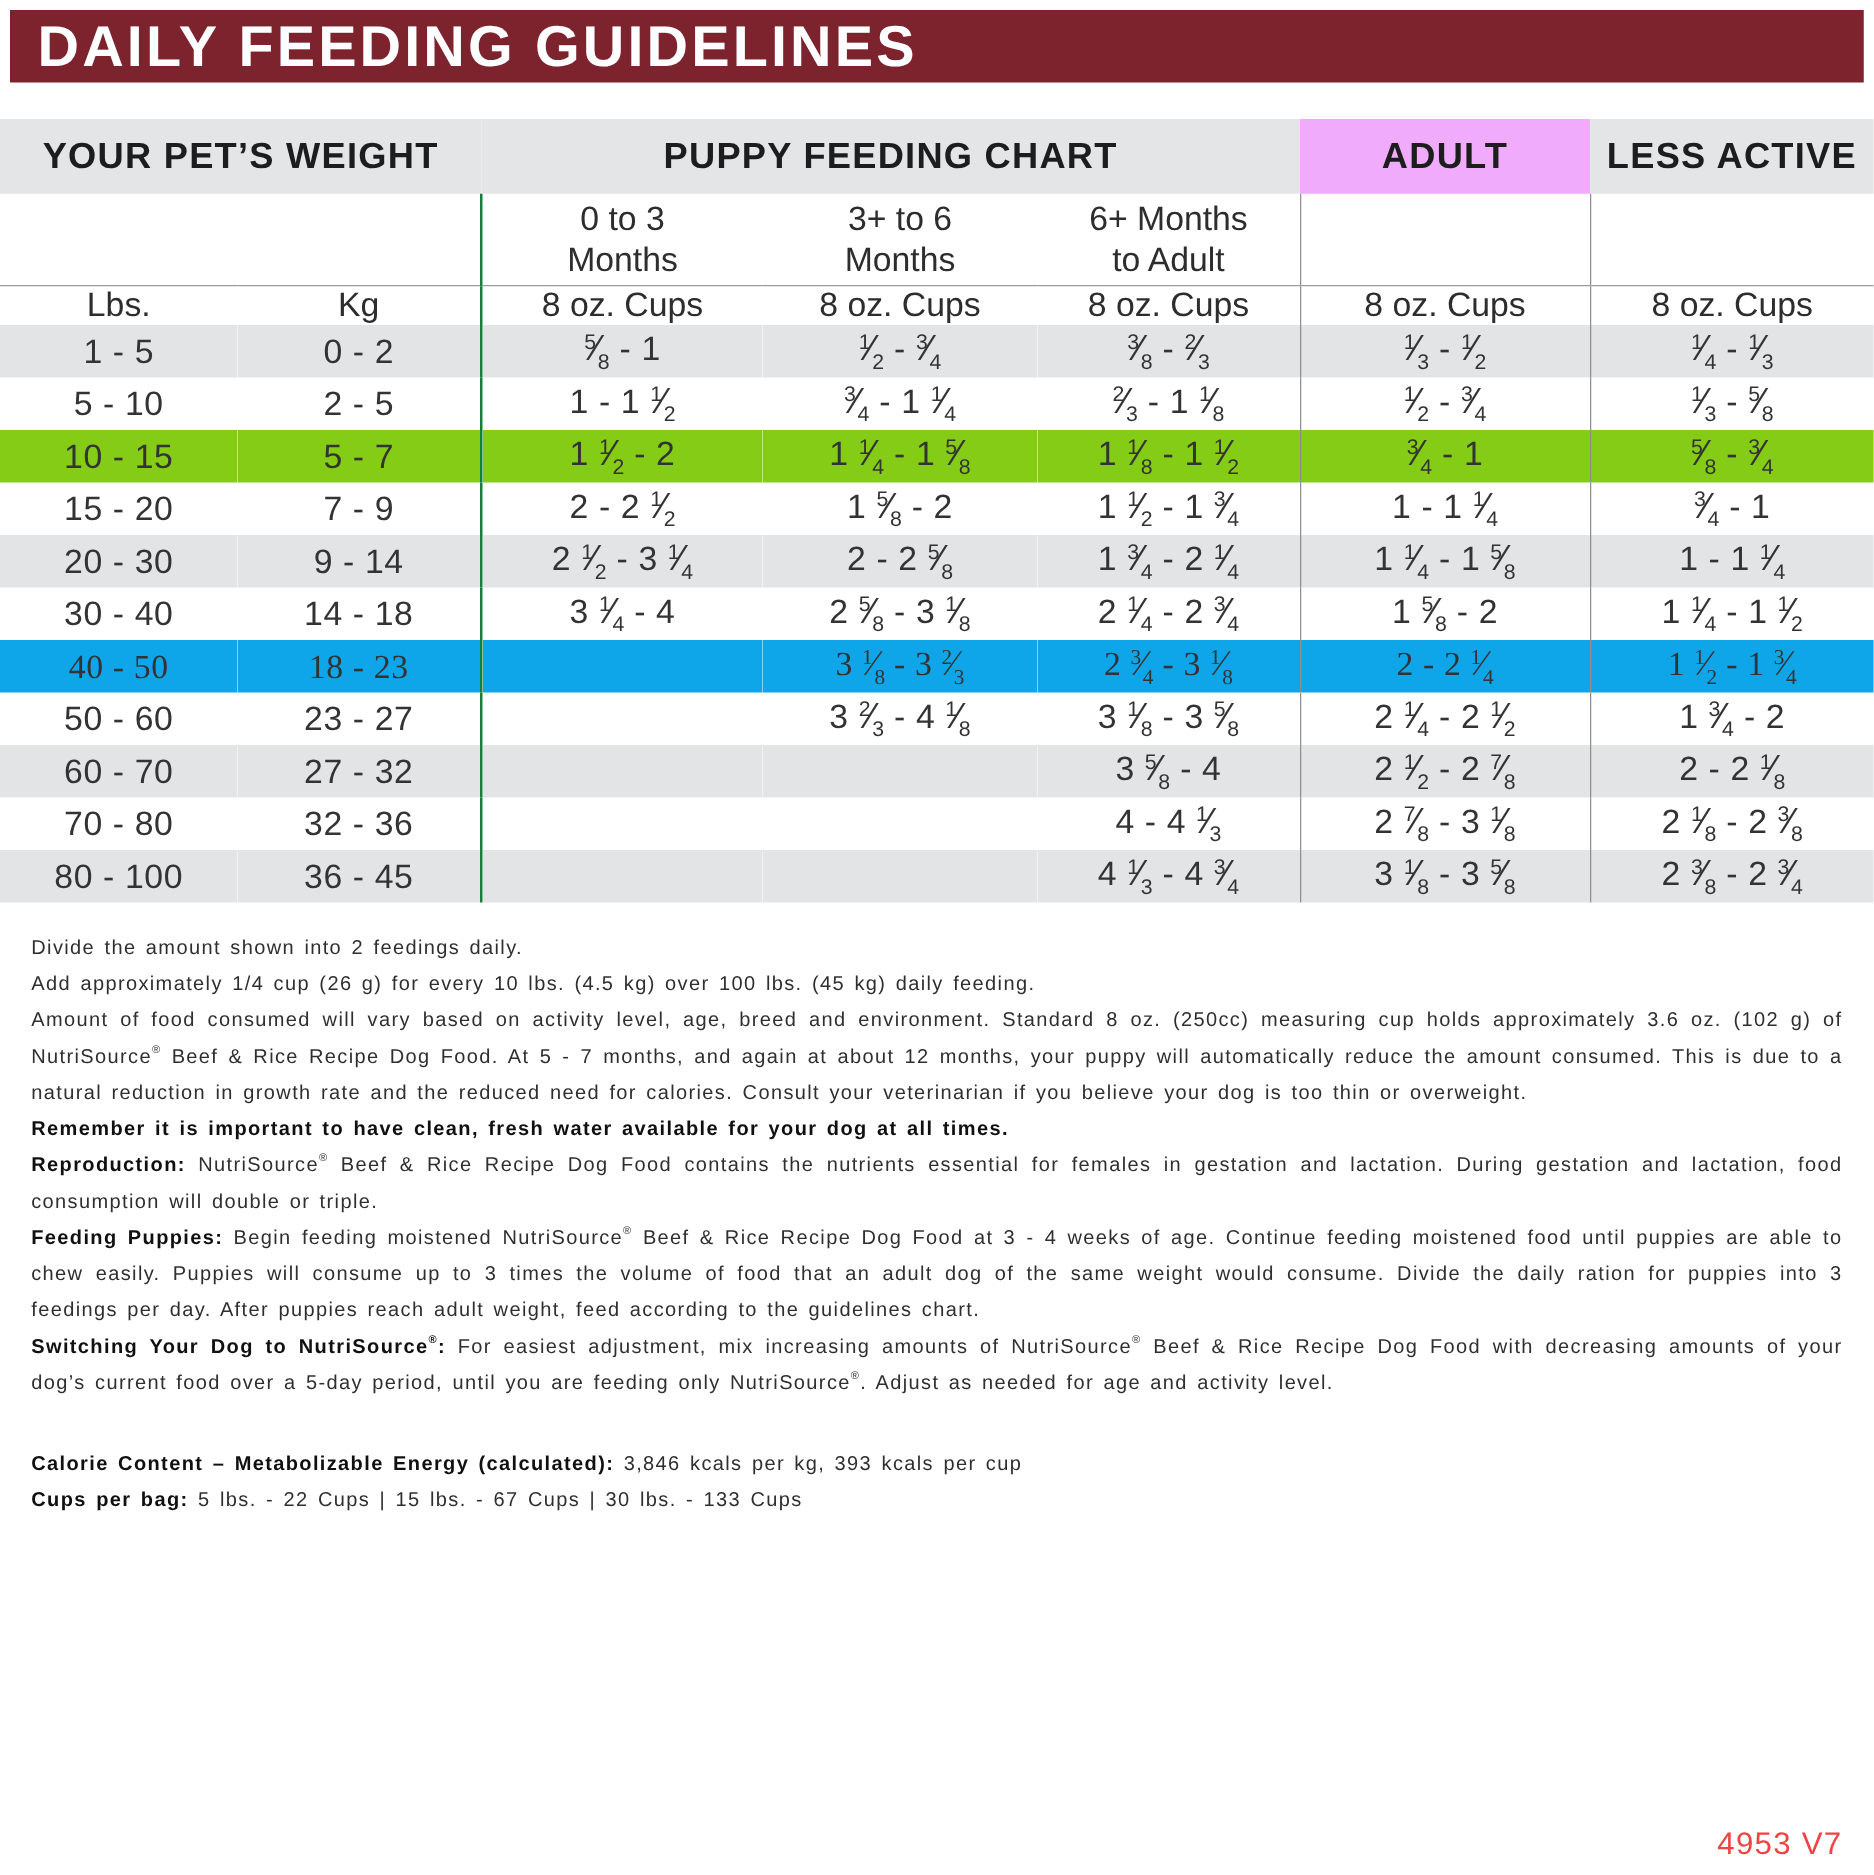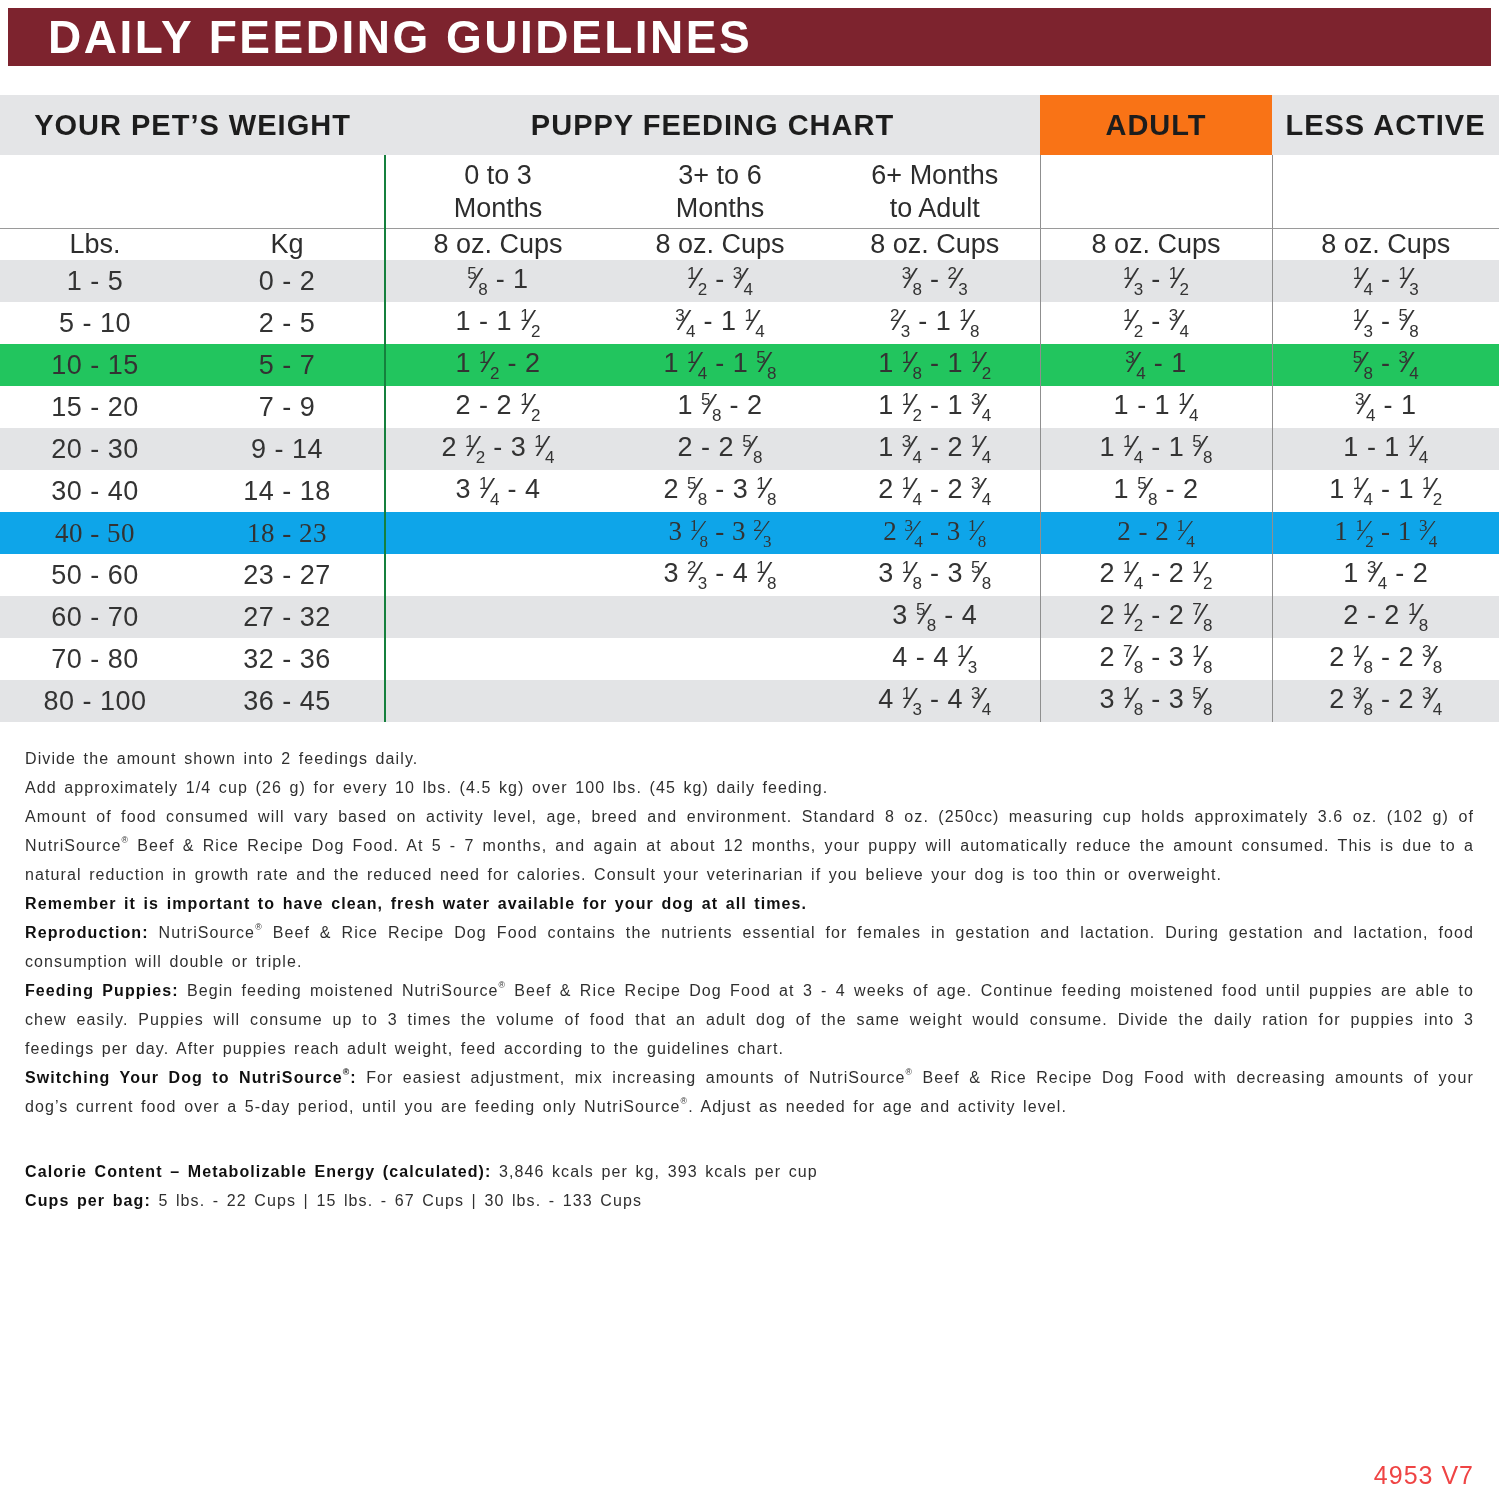--- a/index.html
+++ b/index.html
@@ -13,21 +13,21 @@
     position: relative;
   }
 
   
   .banner {
     margin: 8px 8px 0 8px;
     height: 58px;
     display: flex; align-items: center;
   }
   .banner h1 {
-    margin: 0 0 0 40px;
+    margin: 0 0 0 22px;
     font-size: 46px;
     font-weight: bold;
     letter-spacing: 2.5px;
     color: #ffffff;
   }
 
   
   table.feeding {
     border-collapse: collapse;
     table-layout: fixed;
@@ -116,21 +116,21 @@
       <col style="width:225px">
     <col style="width:220px">
       <col style="width:210px">
       <col style="width:232px">
       <col style="width:227px">
   </colgroup>
   <thead>
     <tr class="gh">
       <th colspan="2" style="background: rgb(228, 229, 231);">YOUR PET’S WEIGHT</th>
       <th colspan="3" style="background: rgb(228, 229, 231);">PUPPY FEEDING CHART</th>
-      <th style="background: #f97316;">ADULT</th>
+      <th style="background: #f0abfc;">ADULT</th>
       <th style="background: rgb(228, 229, 231);">LESS ACTIVE</th>
     </tr>
     <tr class="months">
       <td colspan="2" class="vs"></td>
       <td>0 to 3
 Months</td>
       <td>3+ to 6
 Months</td>
       <td>6+ Months
 to Adult</td>
@@ -159,21 +159,21 @@
       </tr>
       <tr>
         <td>5 - 10</td>
         <td class="vs">2 - 5</td>
         <td>1 - 1 <span class="fr"><span class="fn">1</span><span class="fs">⁄</span><span class="fd">2</span></span></td>
         <td><span class="fr"><span class="fn">3</span><span class="fs">⁄</span><span class="fd">4</span></span> - 1 <span class="fr"><span class="fn">1</span><span class="fs">⁄</span><span class="fd">4</span></span></td>
         <td><span class="fr"><span class="fn">2</span><span class="fs">⁄</span><span class="fd">3</span></span> - 1 <span class="fr"><span class="fn">1</span><span class="fs">⁄</span><span class="fd">8</span></span></td>
         <td class="vl"><span class="fr"><span class="fn">1</span><span class="fs">⁄</span><span class="fd">2</span></span> - <span class="fr"><span class="fn">3</span><span class="fs">⁄</span><span class="fd">4</span></span></td>
         <td class="vl"><span class="fr"><span class="fn">1</span><span class="fs">⁄</span><span class="fd">3</span></span> - <span class="fr"><span class="fn">5</span><span class="fs">⁄</span><span class="fd">8</span></span></td>
       </tr>
-      <tr style="background: #22c55e;">
+      <tr style="background: #84cc16;">
         <td>10 - 15</td>
         <td class="vs">5 - 7</td>
         <td>1 <span class="fr"><span class="fn">1</span><span class="fs">⁄</span><span class="fd">2</span></span> - 2</td>
         <td>1 <span class="fr"><span class="fn">1</span><span class="fs">⁄</span><span class="fd">4</span></span> - 1 <span class="fr"><span class="fn">5</span><span class="fs">⁄</span><span class="fd">8</span></span></td>
         <td>1 <span class="fr"><span class="fn">1</span><span class="fs">⁄</span><span class="fd">8</span></span> - 1 <span class="fr"><span class="fn">1</span><span class="fs">⁄</span><span class="fd">2</span></span></td>
         <td class="vl"><span class="fr"><span class="fn">3</span><span class="fs">⁄</span><span class="fd">4</span></span> - 1</td>
         <td class="vl"><span class="fr"><span class="fn">5</span><span class="fs">⁄</span><span class="fd">8</span></span> - <span class="fr"><span class="fn">3</span><span class="fs">⁄</span><span class="fd">4</span></span></td>
       </tr>
       <tr>
         <td>15 - 20</td>

